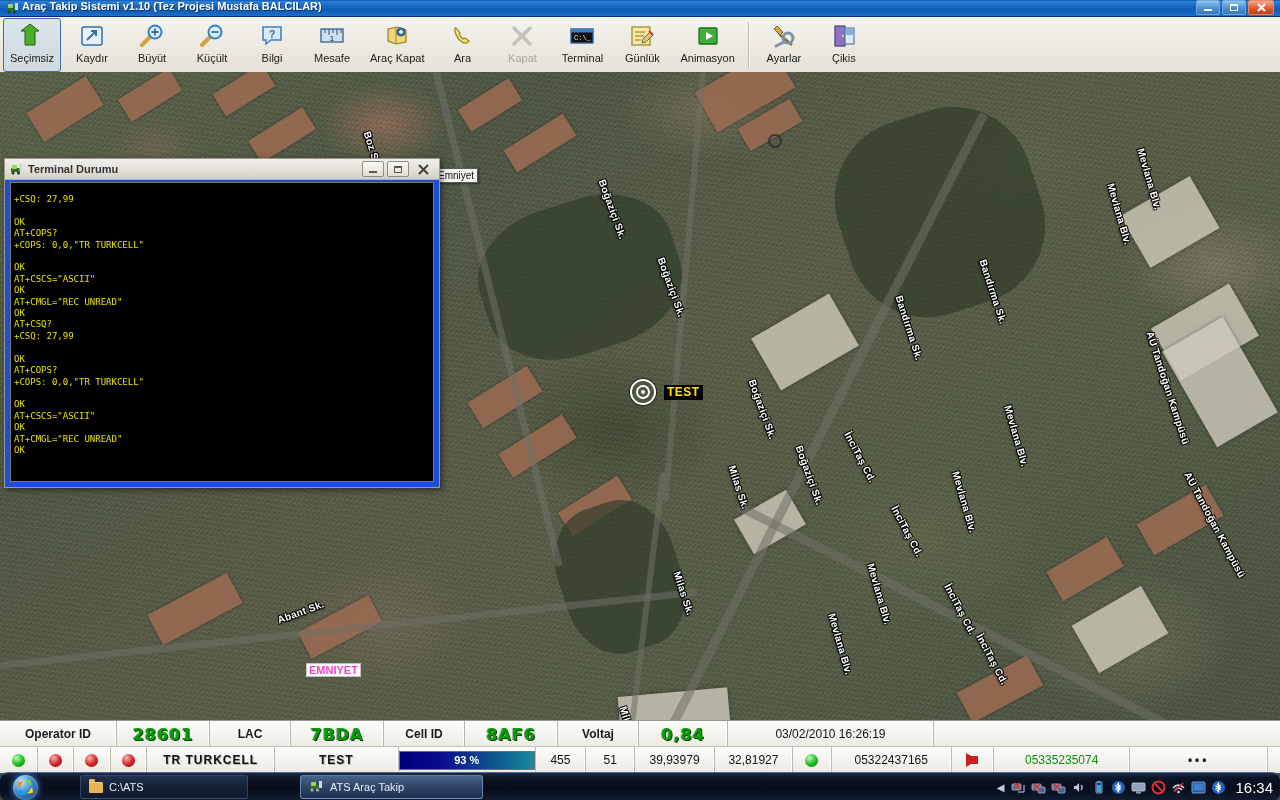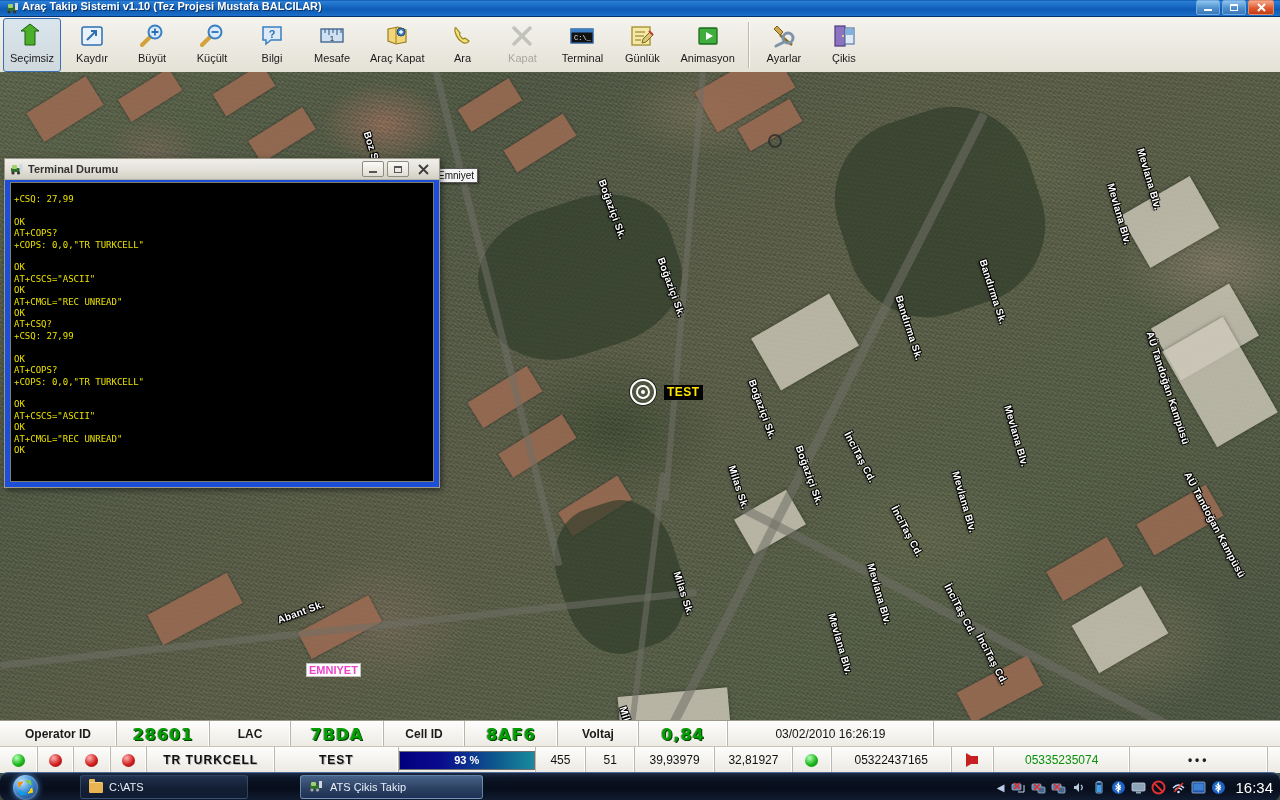--- a/index.html
+++ b/index.html
@@ -659,21 +659,21 @@
   <div class="tbitem active" style="margin-left:52px;">
     <span style="flex:none;">
       <svg width="15" height="14" viewBox="0 0 15 14">
         <rect x="1" y="6" width="9" height="4" rx="1" fill="#2f6e2f"></rect>
         <rect x="2" y="3" width="5" height="4" rx="1" fill="#9ed36a"></rect>
         <circle cx="3" cy="11" r="1.6" fill="#aaa"></circle>
         <circle cx="8.5" cy="11" r="1.6" fill="#aaa"></circle>
         <rect x="10" y="2" width="3" height="7" fill="#cfd6e0"></rect>
       </svg>
     </span>
-    <span>ATS Çikis Takip</span>
+    <span>ATS Araç Takip</span>
   </div>
 
   <div class="tray">
     <span class="trayarrow">◀</span>
 
     <span class="ti">
       <svg width="15" height="15" viewBox="0 0 15 15">
         <rect x="1" y="4" width="9" height="6" rx="1" fill="#5b7ea8" stroke="#9bb7d4" stroke-width=".8"></rect>
         <path d="M7 12 L13 12 M13 12 L13 5" stroke="#c7d8ea" stroke-width="1"></path>
         <path d="M3 9 L9 3 M9 9 L3 3" stroke="#e03030" stroke-width="1.6"></path>

